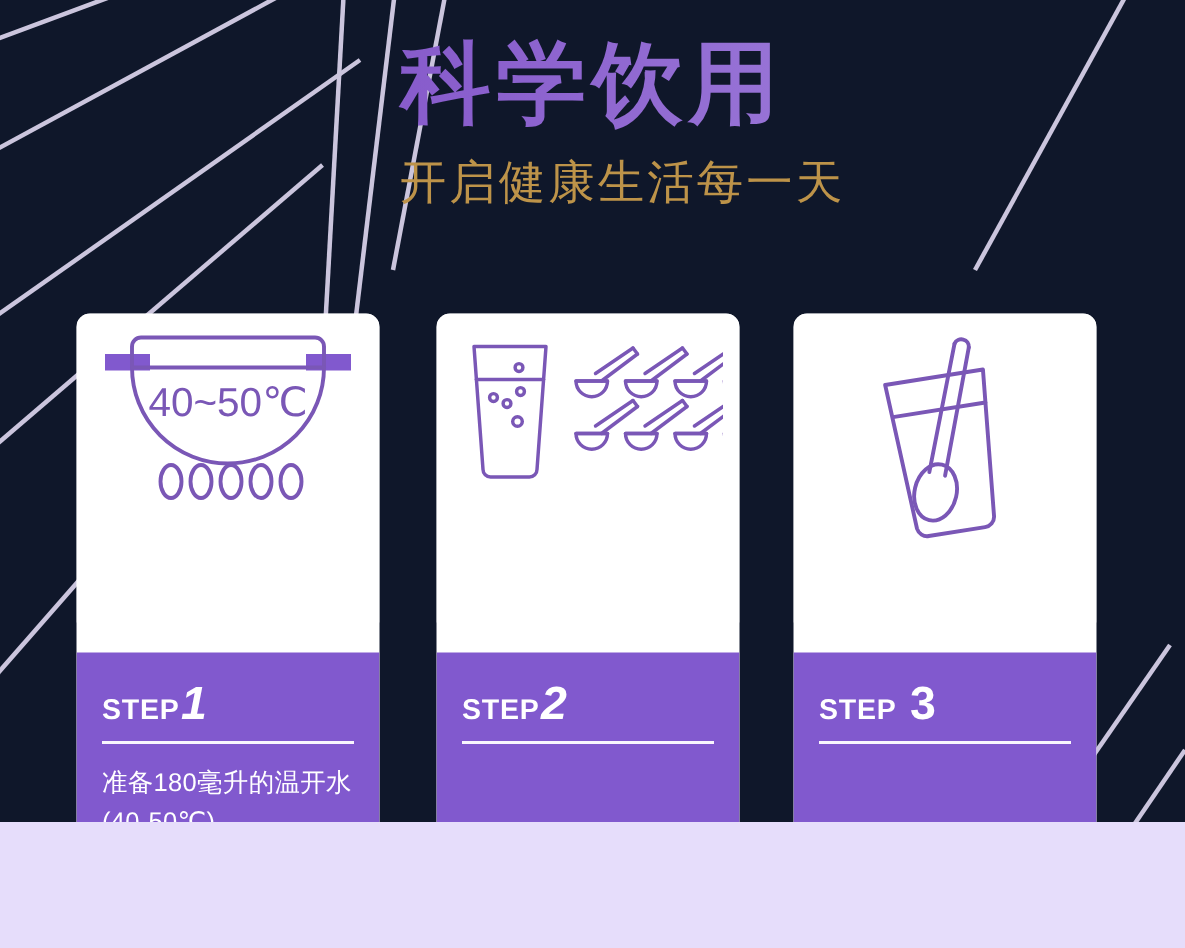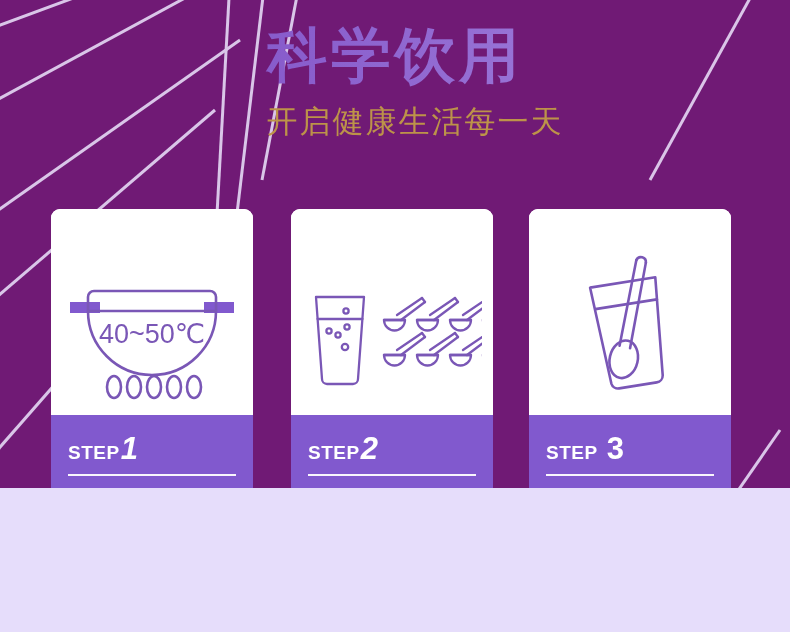--- a/index.html
+++ b/index.html
@@ -12,22 +12,22 @@
     overflow: hidden;
     font-family: "Liberation Sans", "DejaVu Sans", sans-serif;
     background: #e6ddfb;
     position: relative;
   }
 
   #stage {
     position: absolute;
     left: 0; top: 0;
     width: 790px;
-    height: 488px;
-    background: #701a75;
+    height: 548px;
+    background: #0f172a;
     overflow: hidden;
   }
 
   
   #bg-pattern {
     position: absolute;
     left: 0; top: 0;
     width: 790px;
     height: 632px;
     pointer-events: none;
@@ -77,29 +77,30 @@
   }
   #card-1 { left: 51px; }
   #card-2 { left: 291px; }
   #card-3 { left: 529px; }
 
   .card-art {
     height: 206px;
     background: #ffffff;
     position: relative;
     display: flex;
-    align-items: flex-end;
+    align-items: flex-start;
     justify-content: center;
   }
   .card-body {
     flex: 1;
     background: #8159ce;
     padding: 18px 17px 0 17px;
     box-sizing: border-box;
     position: relative;
+    margin-top: 20px;
   }
   .step-row {
     display: flex;
     align-items: baseline;
     color: #ffffff;
   }
   .step-word {
     font-size: 19px;
     font-weight: 700;
     letter-spacing: 0.5px;
@@ -178,20 +179,21 @@
         </g>
         <text x="90" y="68" text-anchor="middle" font-family="'Liberation Sans','DejaVu Sans',sans-serif" font-size="27" font-weight="400" fill="#7a57b6">40~50℃</text>
       </svg>
     </div>
     <div class="card-body">
       <div class="step-row">
         <span class="step-word">STEP</span>
         <span class="step-num">1</span>
       </div>
       <div class="step-rule"></div>
+      <div class="step-desc">准备180毫升的温开水(40-50℃)</div>
     </div>
   </div>
 
   <div class="card" id="card-2">
     <div class="card-art">
       <svg class="art-svg" width="180" height="140" viewBox="0 0 180 140">
         <g stroke="#7a57b6" stroke-width="2.3" fill="none" stroke-linecap="round" stroke-linejoin="round">
 
           <path d="M14 22 L62 22 L56 104 a5 5 0 0 1 -5 5 H25 a5 5 0 0 1 -5 -5 z"></path>
           <path d="M15.6 44 L60.4 44"></path>

